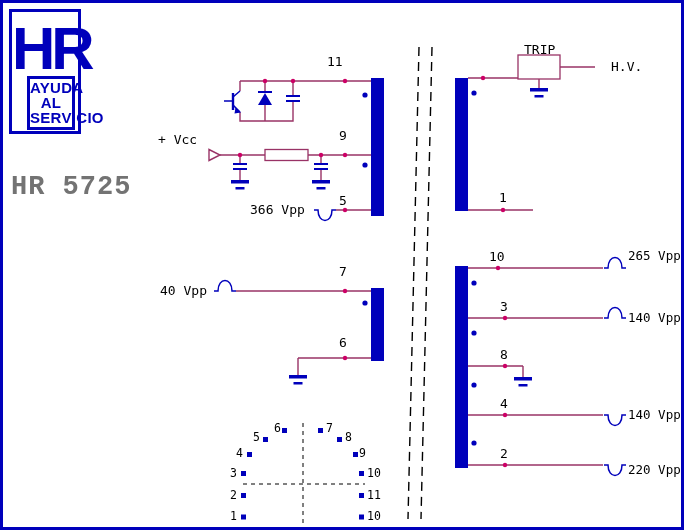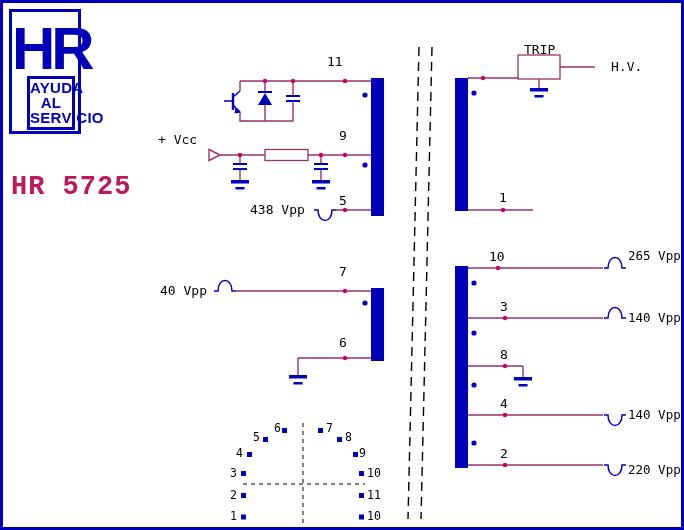--- a/index.html
+++ b/index.html
@@ -31,21 +31,21 @@
     border:3px solid var(--logo,#0000bb);
     padding:1px 0 2px; text-align:center;
     font-family:"Liberation Sans", sans-serif; font-weight:bold;
     font-size:15px; line-height:15px; letter-spacing:0.3px;
     color:var(--logo,#0000bb);
     margin-left:12px;
   }
   .title {
     position:absolute; left:8px; top:169px;
     font-family:"Liberation Mono", monospace; font-weight:bold;
-    font-size:27px; letter-spacing:1px; color:#be185d;
+    font-size:27px; letter-spacing:1px; color:#737373;
   }
   svg .wire { stroke:var(--wire,#936); stroke-width:1.4; fill:none; }
   svg .comp { stroke:var(--component,#00b); stroke-width:1.5; fill:none; }
   svg .compfill { fill:var(--component,#00b); stroke:none; }
   svg .dotm { fill:var(--dot,#c06); stroke:none; }
   svg .box { fill:#fff; stroke:var(--wire,#936); stroke-width:1.3; }
   svg .dashline { stroke:#000; stroke-width:1.4; fill:none; stroke-dasharray:9 6; }
   svg .cross { stroke:#000; stroke-width:1; fill:none; stroke-dasharray:4 4; }
 </style>
 </head>
@@ -208,21 +208,21 @@
       <div>SERVICIO</div>
     </div>
   </div>
 
   <div class="title">HR 5725</div>
 
   <span class="lbl" style="left:324px;top:52px">11</span>
   <span class="lbl" style="left:336px;top:126px">9</span>
   <span class="lbl" style="left:336px;top:191px">5</span>
   <span class="lbl" style="left:155px;top:130px">+ Vcc</span>
-  <span class="lbl" style="left:247px;top:200px">438 Vpp</span>
+  <span class="lbl" style="left:247px;top:200px">366 Vpp</span>
 
   <span class="lbl" style="left:157px;top:281px">40 Vpp</span>
   <span class="lbl" style="left:336px;top:262px">7</span>
   <span class="lbl" style="left:336px;top:333px">6</span>
 
   <span class="lbl" style="left:521px;top:40px">TRIP</span>
   <span class="lbl" style="left:608px;top:57px">H.V.</span>
   <span class="lbl" style="left:496px;top:188px">1</span>
 
   <span class="lbl" style="left:486px;top:247px">10</span>

